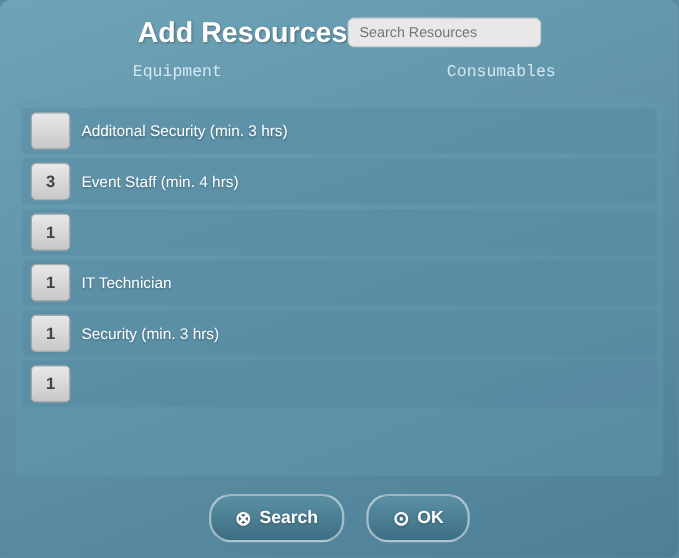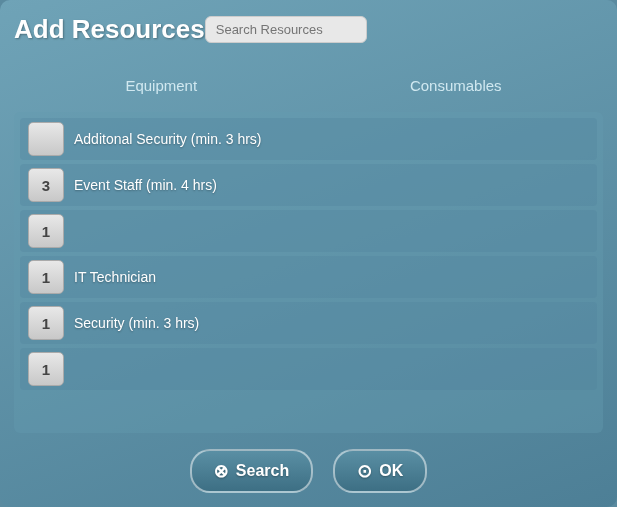--- a/index.html
+++ b/index.html
@@ -21,59 +21,60 @@
       border-radius: 10px;
       display: flex;
       flex-direction: column;
       padding: 14px 14px 14px 14px;
       gap: 0;
     }
 
     .dialog-header {
       display: flex;
       align-items: center;
-      justify-content: flex-start;
-      margin-bottom: 22px;
+      justify-content: center;
+      margin-bottom: 2px;
     }
 
     .dialog-title {
       color: white;
       font-size: 26px;
       font-weight: bold;
       text-shadow: 1px 1px 2px rgba(0,0,0,0.3);
     }
 
     .search-box {
       background: #e8e8e8;
       border: 1px solid #ccc;
       border-radius: 6px;
       padding: 5px 10px;
       font-size: 13px;
       color: #666;
-      width: 162px;
+      width: 176px;
       outline: none;
     }
 
     .tabs {
       display: flex;
       flex-direction: row;
       gap: 0;
       margin-bottom: 8px;
     }
 
     .tab {
       flex: 1;
       text-align: center;
       padding: 10px 0;
       font-size: 15px;
       color: #d0e8f0;
       cursor: pointer;
       border-radius: 6px 6px 0 0;
       background: transparent;
       border: none;
+      font-family: Liberation Mono, monospace;
     }
 
     .tab.active {
       background: linear-gradient(180deg, #5a8fa4 0%, #4d7f96 100%);
       color: #f0c040;
       font-weight: bold;
       border-top: 1px solid rgba(255,255,255,0.3);
       border-left: 1px solid rgba(255,255,255,0.2);
       border-right: 1px solid rgba(255,255,255,0.2);
     }

